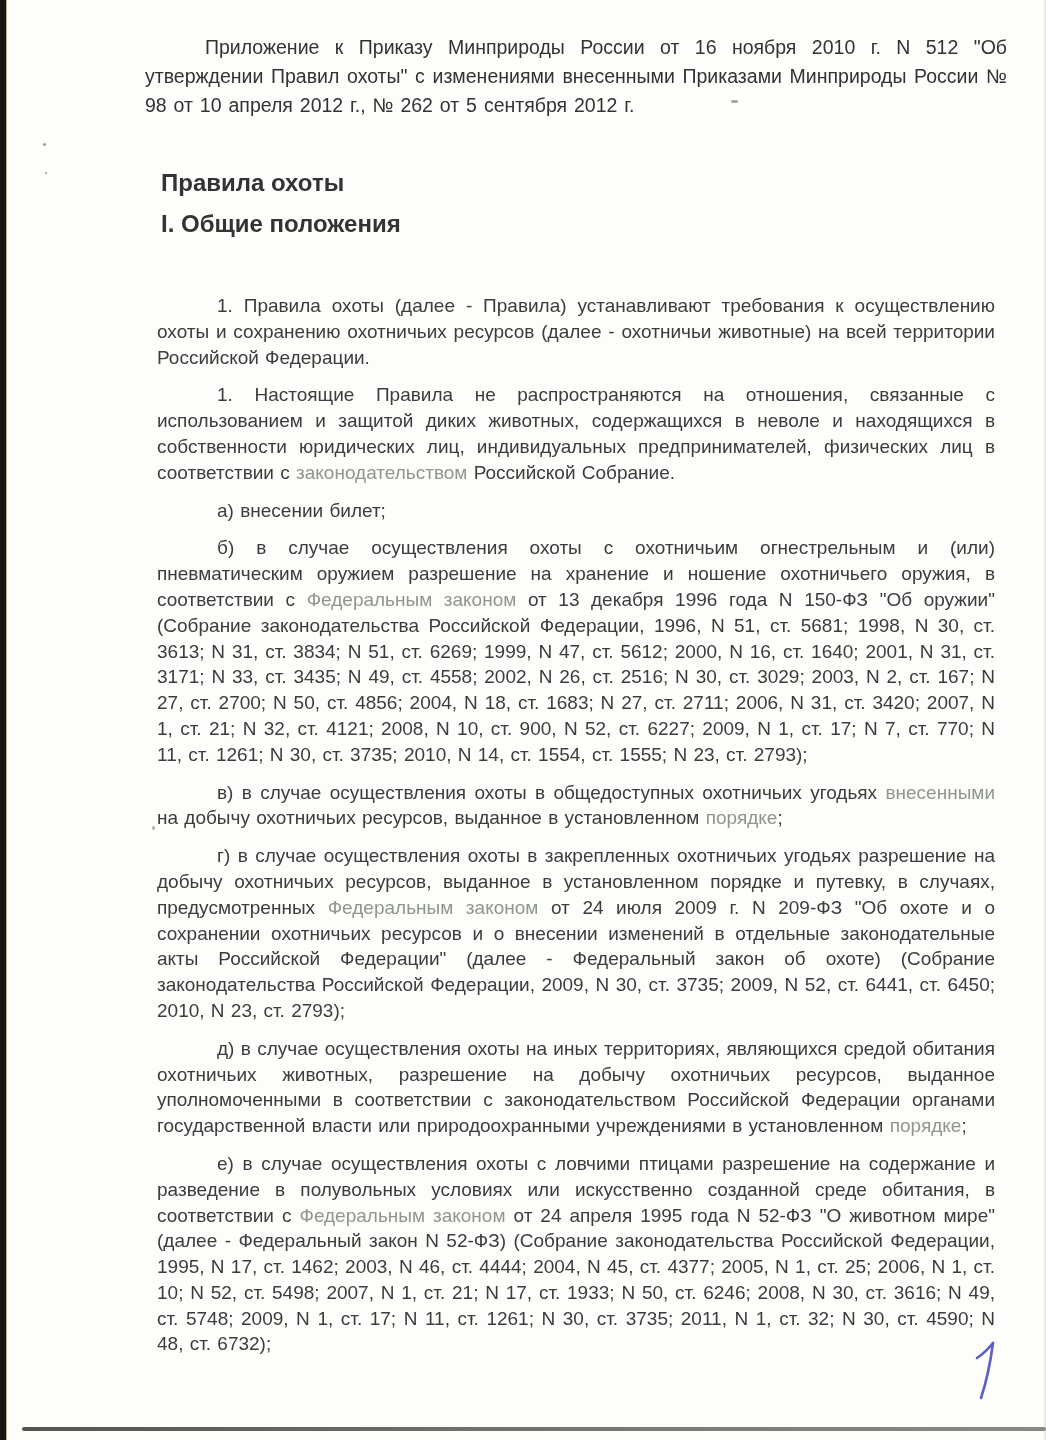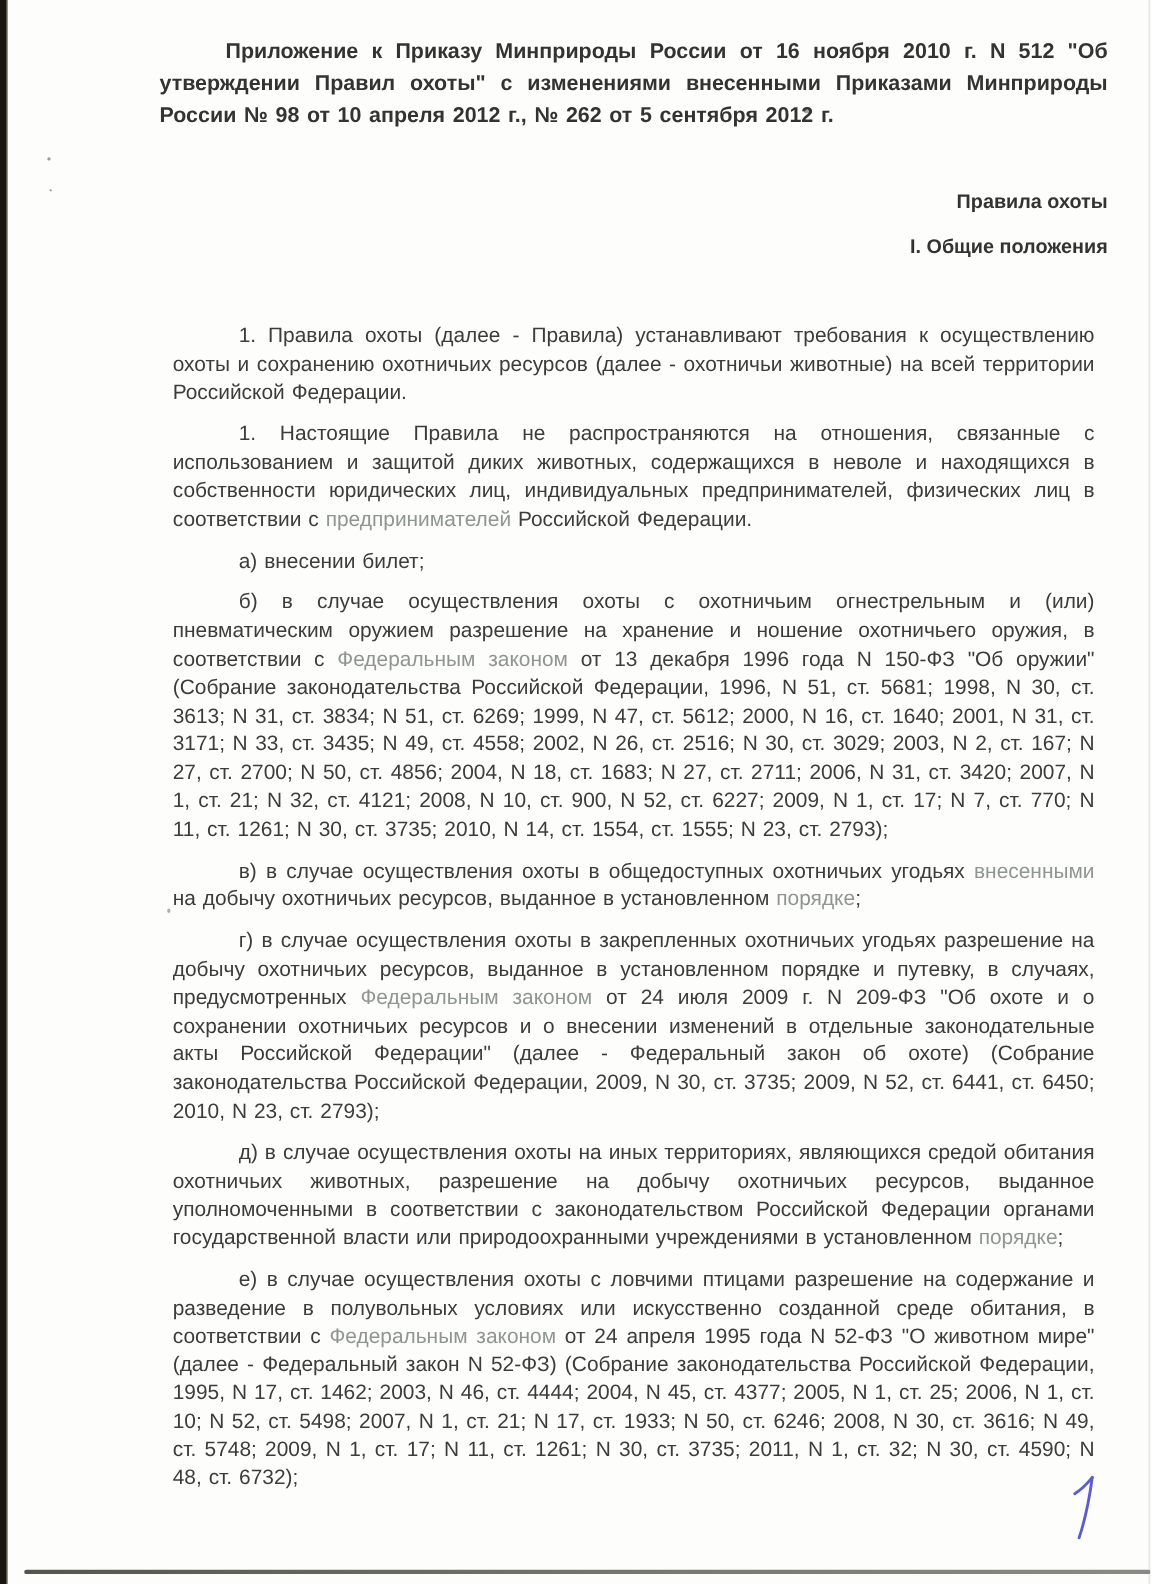--- a/index.html
+++ b/index.html
@@ -38,30 +38,30 @@
     border-radius:2px;
   }
   .content{
     position:absolute;left:145px;top:33px;width:862px;
     color:var(--ink);
   }
   .header-block{
     margin:0;
     font-size:19.5px;
     line-height:29px;
-    font-weight:700;
+    font-weight:400;
     color:var(--ink-bold);
     text-align:justify;
     text-indent:60px;
     word-spacing:1.5px;
   }
   .doc-title,.doc-section{
-    margin:0;
-    text-align:right;
-    font-size:18px;
+    margin:16px;
+    text-align:left;
+    font-size:24px;
     line-height:24px;
     font-weight:700;
     color:var(--ink-bold);
   }
   .doc-title{margin-top:51px;}
   .doc-section{margin-top:17px;}
   .doc-body{
     margin-top:57px;
     font-size:19px;
     line-height:25.8px;
@@ -102,21 +102,21 @@
   <div class="speck" style="left:731px;top:100px;width:7px;height:3px;border-radius:2px;background:#a7a7a0;"></div>
   <div class="speck" style="left:470px;top:1317px;width:3px;height:3px;background:#b5b5af;"></div>
   <div class="speck" style="left:152px;top:826px;width:3px;height:4px;background:#b0b0aa;"></div>
 
   <div class="content">
     <p class="header-block">Приложение к Приказу Минприроды России от 16 ноября 2010 г. N 512 "Об утверждении Правил охоты" с изменениями внесенными Приказами Минприроды России № 98 от 10 апреля 2012 г., № 262 от 5 сентября 2012 г.</p>
     <h1 class="doc-title">Правила охоты</h1>
     <h2 class="doc-section">I. Общие положения</h2>
     <div class="doc-body">
         <p><span class="">1. Правила охоты (далее - Правила) устанавливают требования к осуществлению охоты и сохранению охотничьих ресурсов (далее - охотничьи животные) на всей территории Российской Федерации.</span></p>
-        <p><span class="">1. Настоящие Правила не распространяются на отношения, связанные с использованием и защитой диких животных, содержащихся в неволе и находящихся в собственности юридических лиц, индивидуальных предпринимателей, физических лиц в соответствии с </span><span class="link">предпринимателей</span><span class=""> Российской Федерации.</span></p>
+        <p><span class="">1. Настоящие Правила не распространяются на отношения, связанные с использованием и защитой диких животных, содержащихся в неволе и находящихся в собственности юридических лиц, индивидуальных предпринимателей, физических лиц в соответствии с </span><span class="link">законодательством</span><span class=""> Российской Собрание.</span></p>
         <p><span class="">а) внесении билет;</span></p>
         <p><span class="">б) в случае осуществления охоты с охотничьим огнестрельным и (или) пневматическим оружием разрешение на хранение и ношение охотничьего оружия, в соответствии с </span><span class="link">Федеральным законом</span><span class=""> от 13 декабря 1996 года N 150-ФЗ "Об оружии" (Собрание законодательства Российской Федерации, 1996, N 51, ст. 5681; 1998, N 30, ст. 3613; N 31, ст. 3834; N 51, ст. 6269; 1999, N 47, ст. 5612; 2000, N 16, ст. 1640; 2001, N 31, ст. 3171; N 33, ст. 3435; N 49, ст. 4558; 2002, N 26, ст. 2516; N 30, ст. 3029; 2003, N 2, ст. 167; N 27, ст. 2700; N 50, ст. 4856; 2004, N 18, ст. 1683; N 27, ст. 2711; 2006, N 31, ст. 3420; 2007, N 1, ст. 21; N 32, ст. 4121; 2008, N 10, ст. 900, N 52, ст. 6227; 2009, N 1, ст. 17; N 7, ст. 770; N 11, ст. 1261; N 30, ст. 3735; 2010, N 14, ст. 1554, ст. 1555; N 23, ст. 2793);</span></p>
         <p><span class="">в) в случае осуществления охоты в общедоступных охотничьих угодьях </span><span class="link">внесенными</span><span class=""> на добычу охотничьих ресурсов, выданное в установленном </span><span class="link">порядке</span><span class="">;</span></p>
         <p><span class="">г) в случае осуществления охоты в закрепленных охотничьих угодьях разрешение на добычу охотничьих ресурсов, выданное в установленном порядке и путевку, в случаях, предусмотренных </span><span class="link">Федеральным законом</span><span class=""> от 24 июля 2009 г. N 209-ФЗ "Об охоте и о сохранении охотничьих ресурсов и о внесении изменений в отдельные законодательные акты Российской Федерации" (далее - Федеральный закон об охоте) (Собрание законодательства Российской Федерации, 2009, N 30, ст. 3735; 2009, N 52, ст. 6441, ст. 6450; 2010, N 23, ст. 2793);</span></p>
         <p><span class="">д) в случае осуществления охоты на иных территориях, являющихся средой обитания охотничьих животных, разрешение на добычу охотничьих ресурсов, выданное уполномоченными в соответствии с законодательством Российской Федерации органами государственной власти или природоохранными учреждениями в установленном </span><span class="link">порядке</span><span class="">;</span></p>
         <p><span class="">е) в случае осуществления охоты с ловчими птицами разрешение на содержание и разведение в полувольных условиях или искусственно созданной среде обитания, в соответствии с </span><span class="link">Федеральным законом</span><span class=""> от 24 апреля 1995 года N 52-ФЗ "О животном мире" (далее - Федеральный закон N 52-ФЗ) (Собрание законодательства Российской Федерации, 1995, N 17, ст. 1462; 2003, N 46, ст. 4444; 2004, N 45, ст. 4377; 2005, N 1, ст. 25; 2006, N 1, ст. 10; N 52, ст. 5498; 2007, N 1, ст. 21; N 17, ст. 1933; N 50, ст. 6246; 2008, N 30, ст. 3616; N 49, ст. 5748; 2009, N 1, ст. 17; N 11, ст. 1261; N 30, ст. 3735; 2011, N 1, ст. 32; N 30, ст. 4590; N 48, ст. 6732);</span></p>
       </div>
   </div>
 
   <div class="handwritten">

